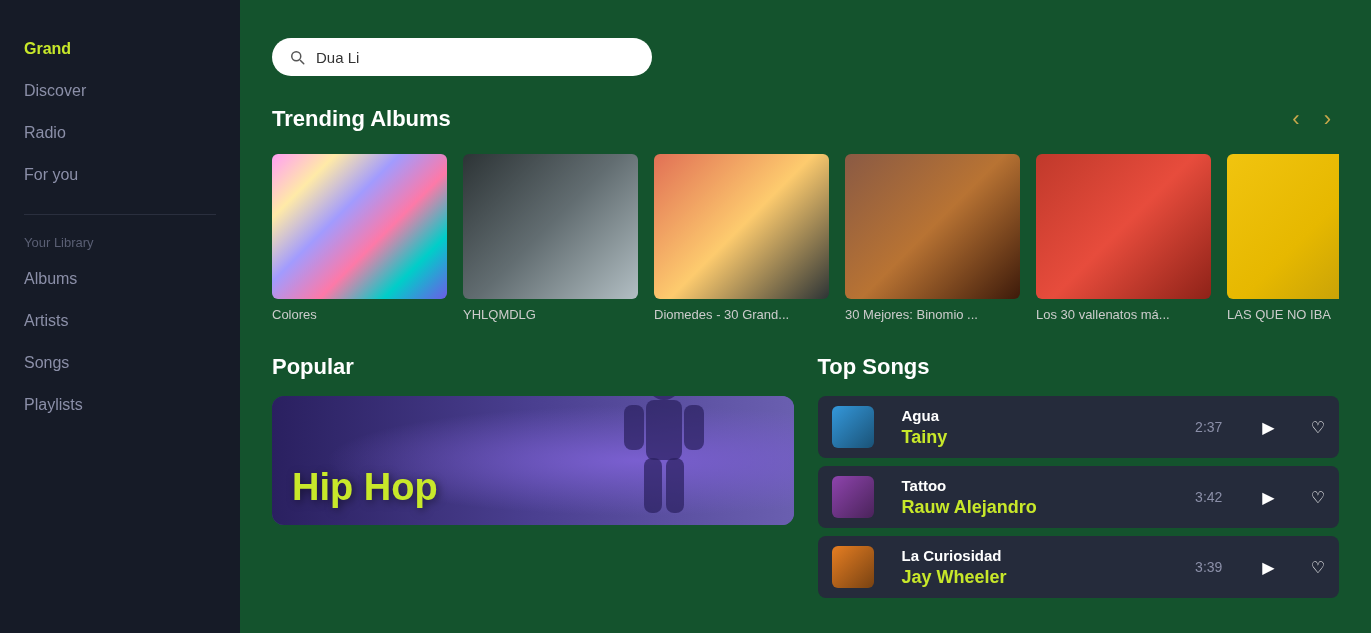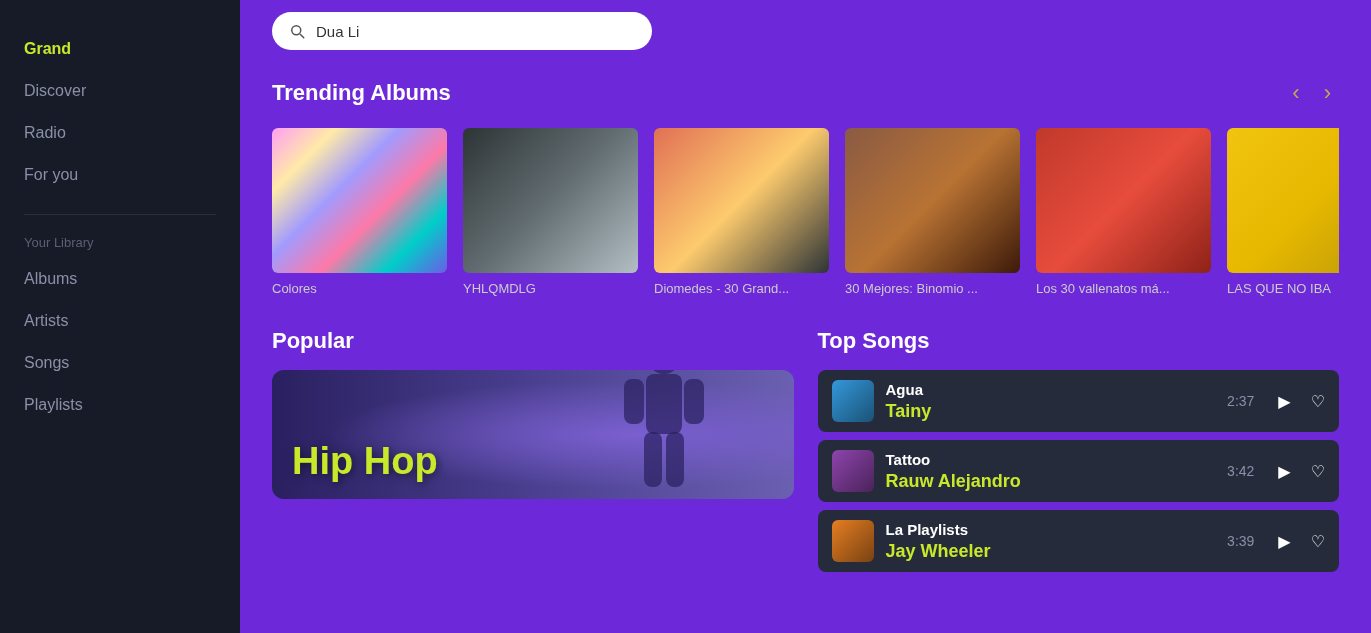--- a/index.html
+++ b/index.html
@@ -47,22 +47,22 @@
       font-size: 13px;
       color: #5a5f74;
       margin-bottom: 10px;
       text-transform: none;
     }
 
     
     .main {
       flex: 1;
       overflow-y: auto;
-      padding: 12px 32px;
-      background: #6d28d9;
+      padding: 38px 32px;
+      background: #14532d;
     }
 
     
     .search-bar {
       display: flex;
       align-items: center;
       background: #fff;
       border-radius: 24px;
       padding: 10px 16px;
       width: 380px;
@@ -197,21 +197,21 @@
     }
 
     
     .song-item {
       display: flex;
       align-items: center;
       background: #252b3b;
       border-radius: 8px;
       padding: 10px 14px;
       margin-bottom: 8px;
-      gap: 12px;
+      gap: 28px;
       justify-content: flex-end;
     }
     .song-thumb {
       width: 42px;
       height: 42px;
       border-radius: 6px;
       flex-shrink: 0;
       overflow: hidden;
     }
     .song-info {
@@ -376,21 +376,21 @@
               <div class="song-name">Tattoo</div>
               <div class="song-artist" style="color: rgb(200, 232, 42);">Rauw Alejandro</div>
             </div>
             <div class="song-duration">3:42</div>
             <button class="song-play">▶</button>
             <button class="song-heart">♡</button>
           </div>
           <div class="song-item">
             <div class="song-thumb thumb-curiosidad"></div>
             <div class="song-info">
-              <div class="song-name">La Playlists</div>
+              <div class="song-name">La Curiosidad</div>
               <div class="song-artist" style="color: rgb(200, 232, 42);">Jay Wheeler</div>
             </div>
             <div class="song-duration">3:39</div>
             <button class="song-play">▶</button>
             <button class="song-heart">♡</button>
           </div>
         </div>
     </div>
 
   </div>

